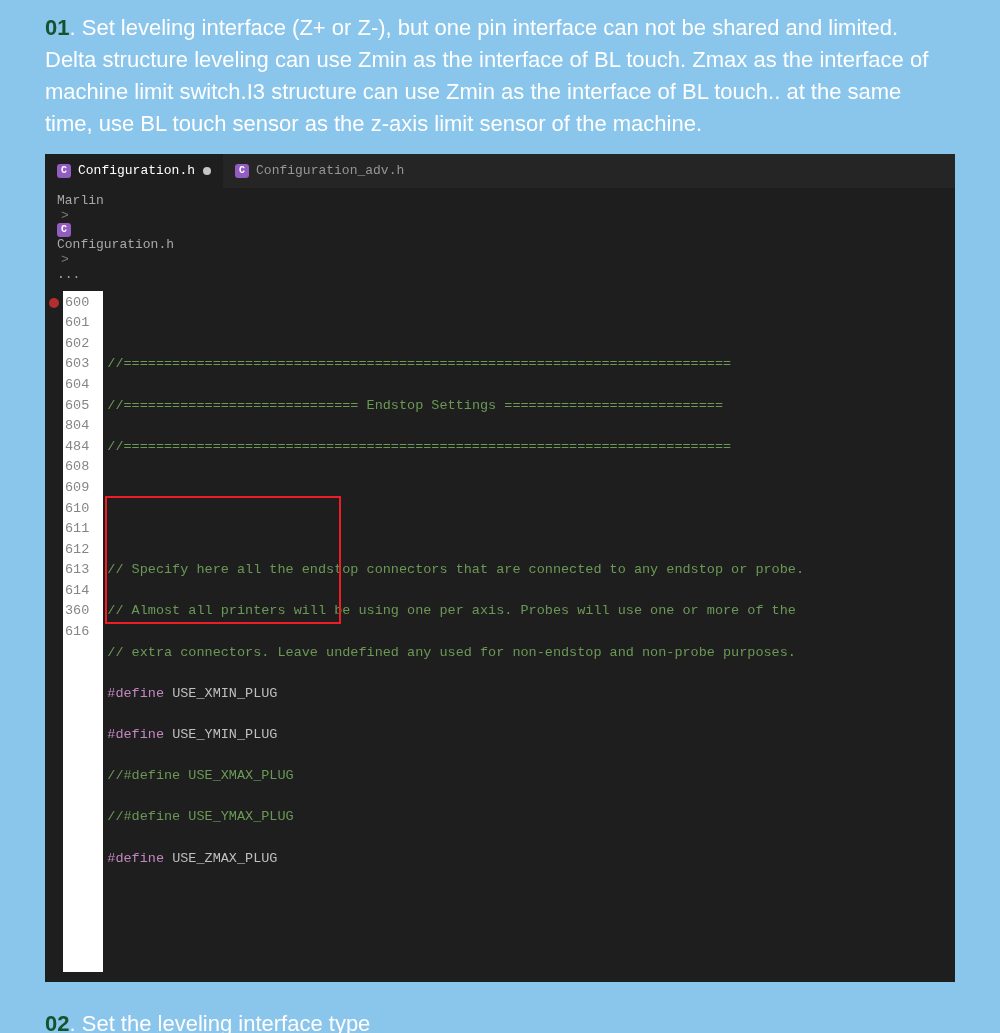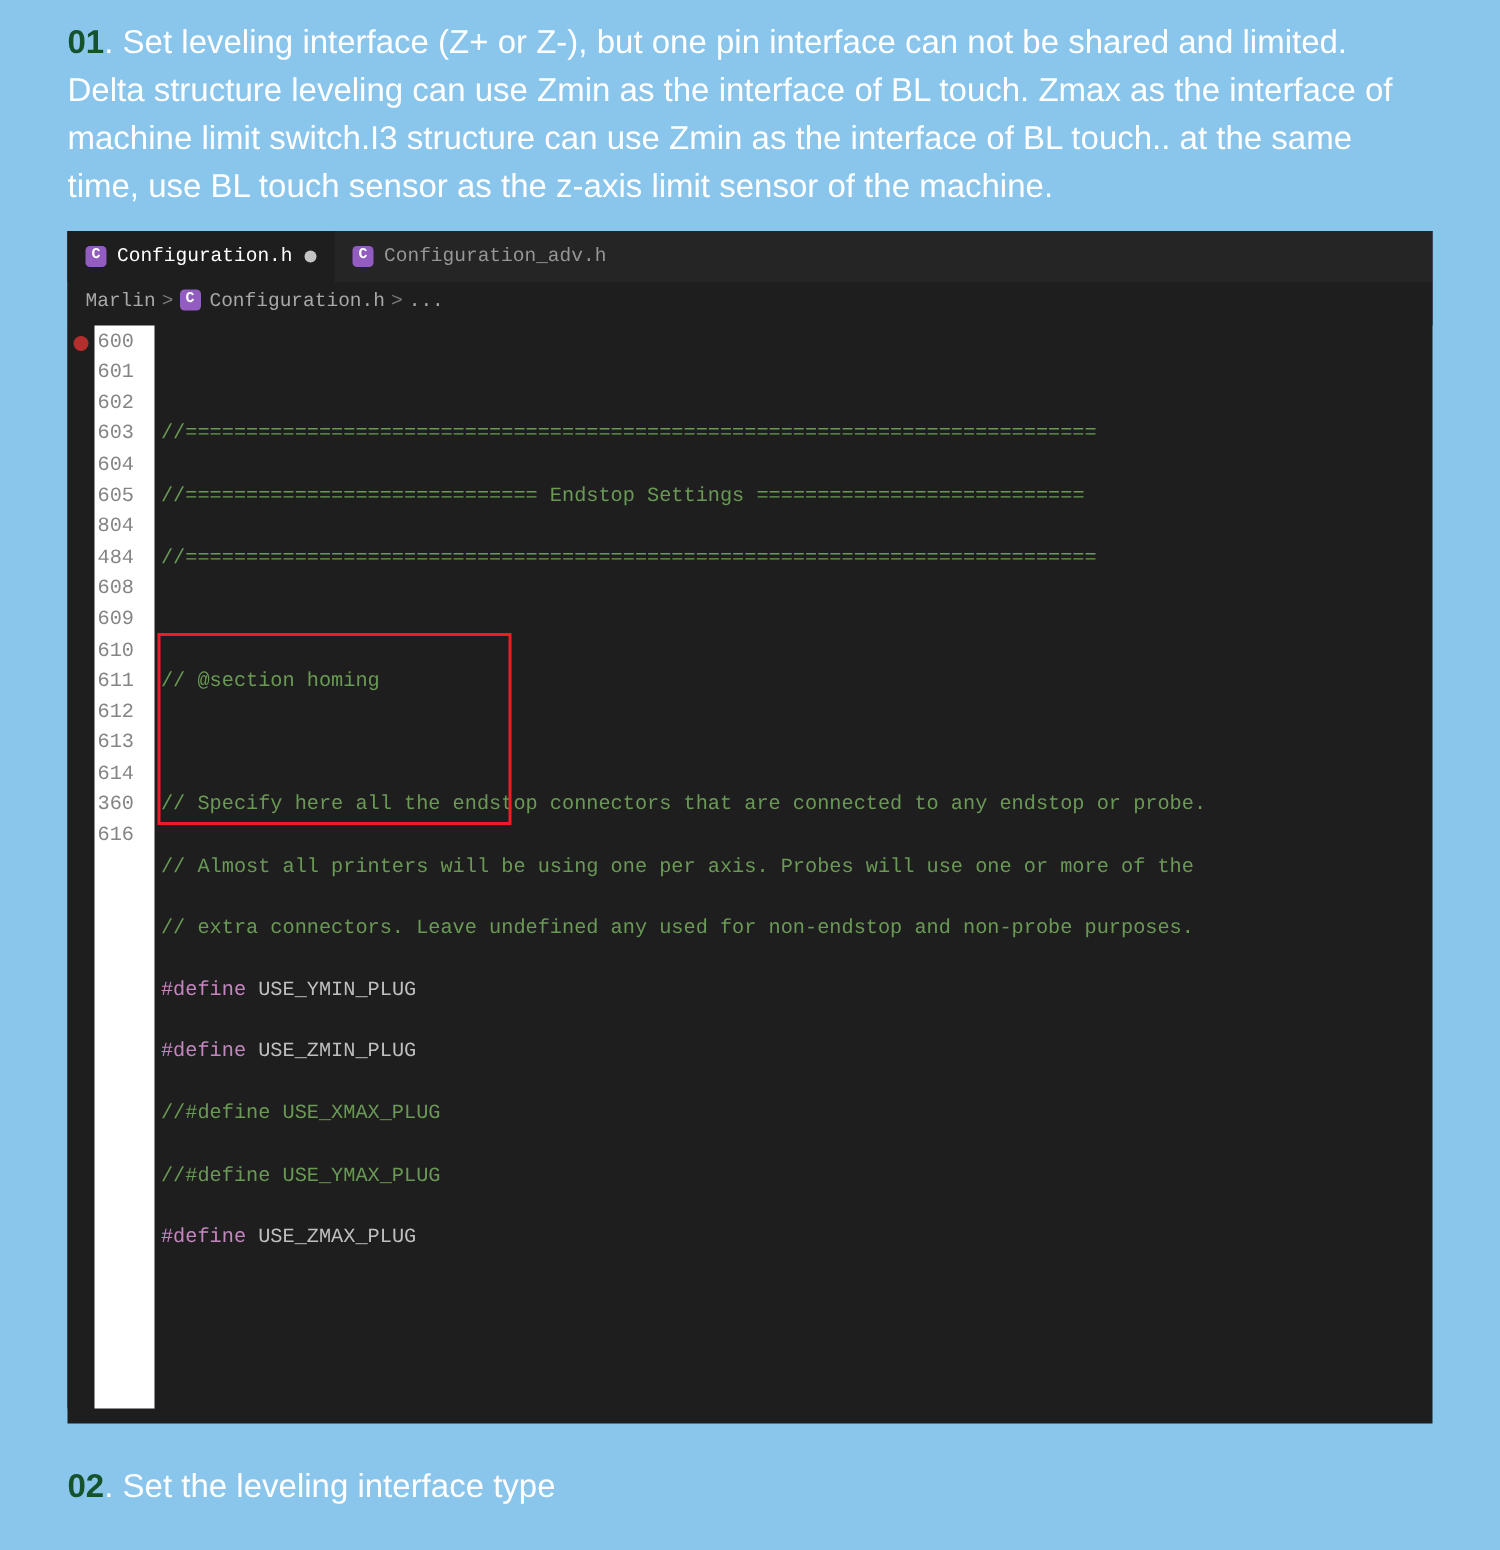--- a/index.html
+++ b/index.html
@@ -62,20 +62,21 @@
     width: 8px; height: 8px; border-radius: 50%;
     background: #c5c5c5;
     margin-left: 8px;
   }
   .breadcrumb {
     display: flex; 
     padding: 5px 12px 9px 12px;
     font-size: 13px;
     color: #a8a8a8;
     background: #1e1e1e;
+    flex-direction: column;
   }
   .bc-sep { color: #7a7a7a; margin: 0 4px; }
   .bc-c {
     width: 14px; height: 14px; border-radius: 3px;
     background: #925cc0;
     display: inline-flex; align-items: center; justify-content: center;
     color: #fff; font-weight: 700; font-size: 10px;
     margin-right: 6px;
   }
   .code-area {
@@ -171,27 +172,26 @@
           <div>614</div>
         <div>360</div>
           <div>616</div>
       </div>
       <div class="code">
 <div>&nbsp;</div>
 <div><span class="c-comment">//===========================================================================</span></div>
 <div><span class="c-comment">//============================= </span><span class="c-comment">Endstop Settings</span><span class="c-comment"> ===========================</span></div>
 <div><span class="c-comment">//===========================================================================</span></div>
 <div>&nbsp;</div>
-<div><span class="c-comment">// @section homing</span></div>
 <div>&nbsp;</div>
 <div><span class="c-comment">// Specify here all the endstop connectors that are connected to any endstop or probe.</span></div>
 <div><span class="c-comment">// Almost all printers will be using one per axis. Probes will use one or more of the</span></div>
 <div><span class="c-comment">// extra connectors. Leave undefined any used for non-endstop and non-probe purposes.</span></div>
+<div><span class="c-define">#define</span> <span class="c-macro">USE_XMIN_PLUG</span></div>
 <div><span class="c-define">#define</span> <span class="c-macro">USE_YMIN_PLUG</span></div>
-<div><span class="c-define">#define</span> <span class="c-macro">USE_ZMIN_PLUG</span></div>
 <div><span class="c-comment">//#define USE_XMAX_PLUG</span></div>
 <div><span class="c-comment">//#define USE_YMAX_PLUG</span></div>
 <div><span class="c-define">#define</span> <span class="c-macro">USE_ZMAX_PLUG</span></div>
 <div>&nbsp;</div>
         <div class="redbox rb1"></div>
       </div>
     </div>
   </div>
 
   <div class="step-heading">

